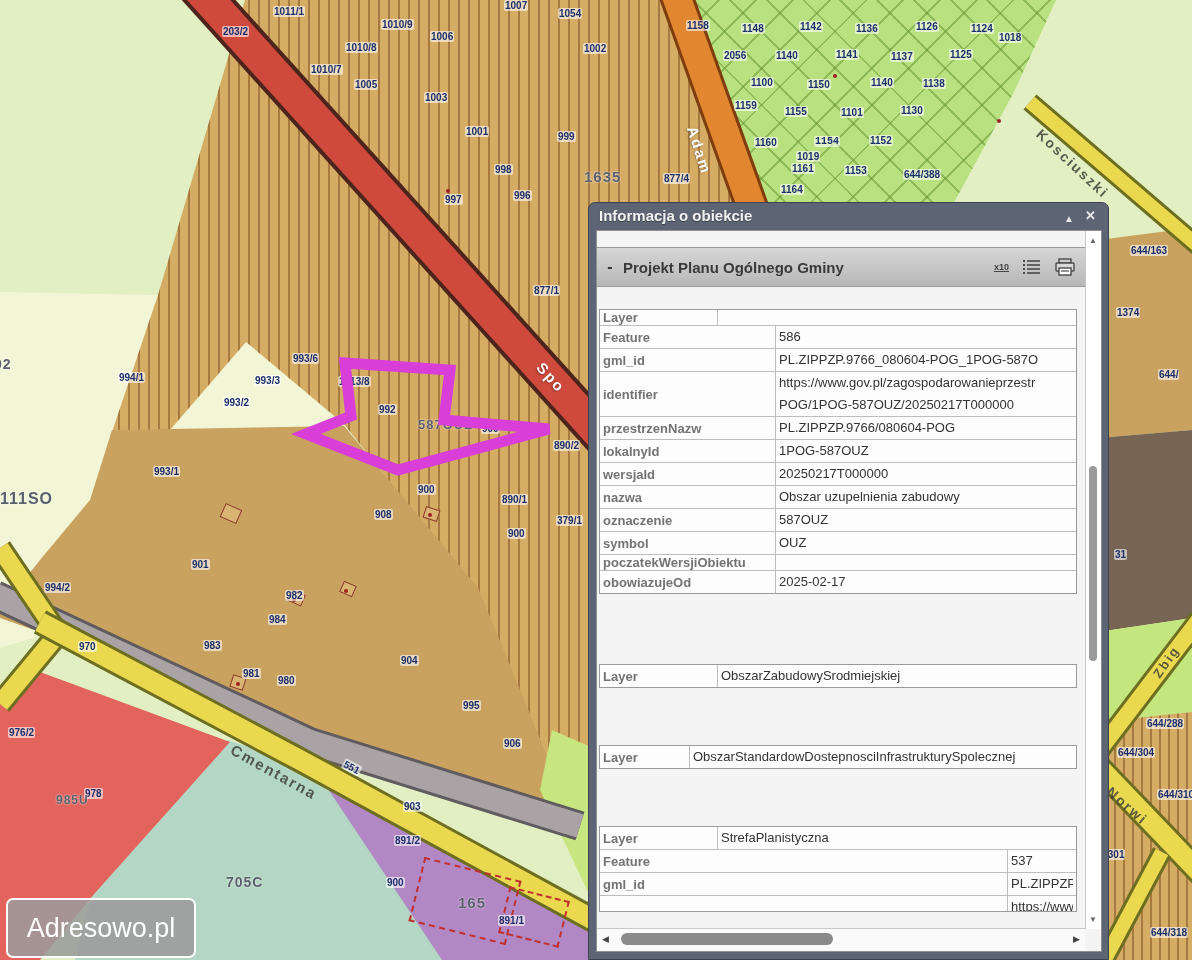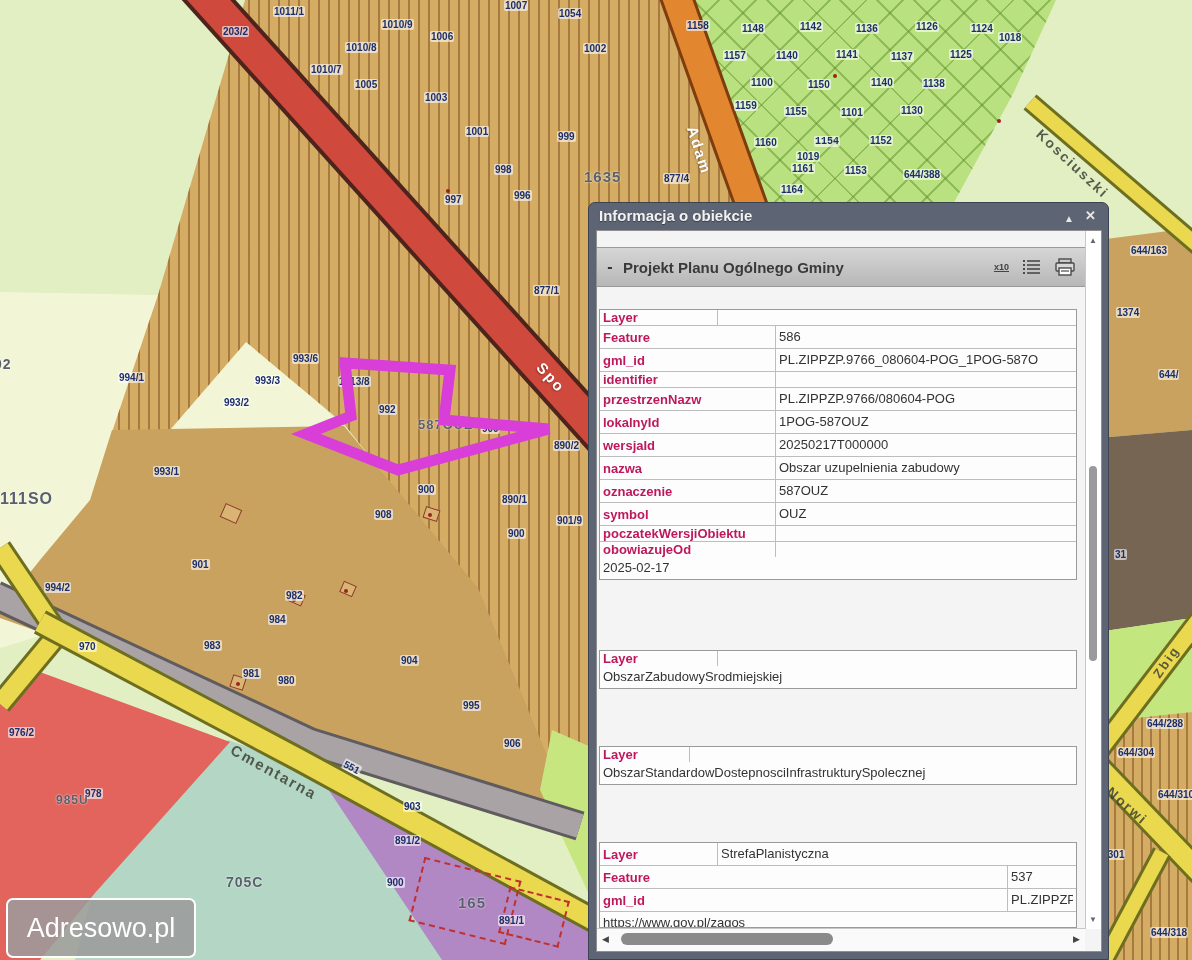--- a/index.html
+++ b/index.html
@@ -57,22 +57,22 @@
        background:linear-gradient(#d6d6d6,#b7b7b7);border-top:1px solid #9a9a9a;border-bottom:1px solid #9a9a9a;
        display:flex;align-items:center;}
   .sect-collapse{width:26px;text-align:center;color:#333;font-weight:bold;font-size:16px;cursor:pointer;}
   .sect-title{font-size:15px;font-weight:bold;color:#3a3a3a;flex:1;}
   .sect-icons{display:flex;align-items:center;gap:14px;margin-right:10px;}
   .scale-ic{font-size:9px;font-weight:bold;color:#444;text-decoration:underline;cursor:pointer;}
   .svg-ic{cursor:pointer;display:block;}
   
   .tbl{margin-left:2px;width:478px;border:1px solid #9a9a9a;background:#fdfdfd;box-sizing:border-box;}
   .trow{display:flex;border-bottom:1px solid #bdbdbd;}
-  .trow:last-child{border-bottom:none;flex-direction:column;}
-  .tkey{flex:none;border-right:1px solid #bdbdbd;font-weight:bold;color:#be185d;font-size:13px;
+  .trow:last-child{border-bottom:none;}
+  .tkey{flex:none;border-right:1px solid #bdbdbd;font-weight:bold;color:#737373;font-size:13px;
        padding:0 3px;display:flex;align-items:center;box-sizing:border-box;}
   .tval{flex:1;min-width:0;color:#333;font-size:13px;padding:0 3px;}
   .tline{line-height:22px;height:22px;overflow:hidden;white-space:nowrap;}
   
   .vsb{position:absolute;top:0;right:0;bottom:22px;width:15px;background:#fff;border-left:1px solid #c8c8c8;}
   .vsb .up{position:absolute;top:5px;left:3px;font-size:8px;color:#666;cursor:pointer;}
   .vsb .dn{position:absolute;bottom:5px;left:3px;font-size:8px;color:#666;cursor:pointer;}
   .vthumb{position:absolute;left:3px;top:235px;width:8px;height:195px;background:#9a9a9a;border-radius:5px;cursor:pointer;}
   .hsb{position:absolute;left:0;right:16px;bottom:0;height:22px;background:#fafafa;border-top:1px solid #c8c8c8;}
   .hsb .lf{position:absolute;left:5px;top:5px;font-size:9px;color:#444;cursor:pointer;}
@@ -153,21 +153,21 @@
         <span class="lbl p" style="left: 444px; top: 194px;">997</span>
         <span class="lbl p" style="left: 533px; top: 285px;">877/1</span>
         <span class="lbl p" style="left: 663px; top: 173px;">877/4</span>
         <span class="lbl p" style="left: 686px; top: 20px;">1158</span>
         <span class="lbl p" style="left: 741px; top: 23px;">1148</span>
         <span class="lbl p" style="left: 799px; top: 21px;">1142</span>
         <span class="lbl p" style="left: 855px; top: 23px;">1136</span>
         <span class="lbl p" style="left: 915px; top: 21px;">1126</span>
         <span class="lbl p" style="left: 970px; top: 23px;">1124</span>
         <span class="lbl p" style="left: 998px; top: 32px;">1018</span>
-        <span class="lbl p" style="left: 723px; top: 50px;">1157</span>
+        <span class="lbl p" style="left: 723px; top: 50px;">2056</span>
         <span class="lbl p" style="left: 775px; top: 50px;">1140</span>
         <span class="lbl p" style="left: 835px; top: 49px;">1141</span>
         <span class="lbl p" style="left: 890px; top: 51px;">1137</span>
         <span class="lbl p" style="left: 949px; top: 49px;">1125</span>
         <span class="lbl p" style="left: 750px; top: 77px;">1100</span>
         <span class="lbl p" style="left: 807px; top: 79px;">1150</span>
         <span class="lbl p" style="left: 870px; top: 77px;">1140</span>
         <span class="lbl p" style="left: 922px; top: 78px;">1138</span>
         <span class="lbl p" style="left: 734px; top: 100px;">1159</span>
         <span class="lbl p" style="left: 784px; top: 106px;">1155</span>
@@ -188,21 +188,21 @@
         <span class="lbl p" style="left: 118px; top: 372px;">994/1</span>
         <span class="lbl p" style="left: 292px; top: 353px;">993/6</span>
         <span class="lbl p" style="left: 254px; top: 375px;">993/3</span>
         <span class="lbl p" style="left: 223px; top: 397px;">993/2</span>
         <span class="lbl p" style="left: 153px; top: 466px; text-align: right;">993/1</span>
         <span class="lbl p" style="left: 338px; top: 376px;">1013/8</span>
         <span class="lbl p" style="left: 378px; top: 404px;">992</span>
         <span class="lbl p" style="left: 481px; top: 423px;">900</span>
         <span class="lbl p" style="left: 553px; top: 440px;">890/2</span>
         <span class="lbl p" style="left: 501px; top: 494px;">890/1</span>
-        <span class="lbl p" style="left: 556px; top: 515px;">901/9</span>
+        <span class="lbl p" style="left: 556px; top: 515px;">379/1</span>
         <span class="lbl p" style="left: 507px; top: 528px;">900</span>
         <span class="lbl p" style="left: 417px; top: 484px;">900</span>
         <span class="lbl p" style="left: 374px; top: 509px;">908</span>
         <span class="lbl p" style="left: 191px; top: 559px;">901</span>
         <span class="lbl p" style="left: 285px; top: 590px;">982</span>
         <span class="lbl p" style="left: 268px; top: 614px;">984</span>
         <span class="lbl p" style="left: 203px; top: 640px;">983</span>
         <span class="lbl p" style="left: 242px; top: 668px;">981</span>
         <span class="lbl p" style="left: 277px; top: 675px;">980</span>
         <span class="lbl p" style="left: 400px; top: 655px;">904</span>
@@ -294,20 +294,22 @@
             </div>
             <div class="trow">
               <div class="tkey" style="width: 176px;">gml_id</div>
               <div class="tval">
                 <div class="tline">PL.ZIPPZP.9766_080604-POG_1POG-587O</div>
               </div>
             </div>
             <div class="trow">
               <div class="tkey" style="width: 176px;">identifier</div>
               <div class="tval">
+                <div class="tline">https://www.gov.pl/zagospodarowanieprzestr</div>
+                <div class="tline">POG/1POG-587OUZ/20250217T000000</div>
               </div>
             </div>
             <div class="trow">
               <div class="tkey" style="width: 176px;">przestrzenNazw</div>
               <div class="tval">
                 <div class="tline">PL.ZIPPZP.9766/080604-POG</div>
               </div>
             </div>
             <div class="trow">
               <div class="tkey" style="width: 176px;">lokalnyId</div>

